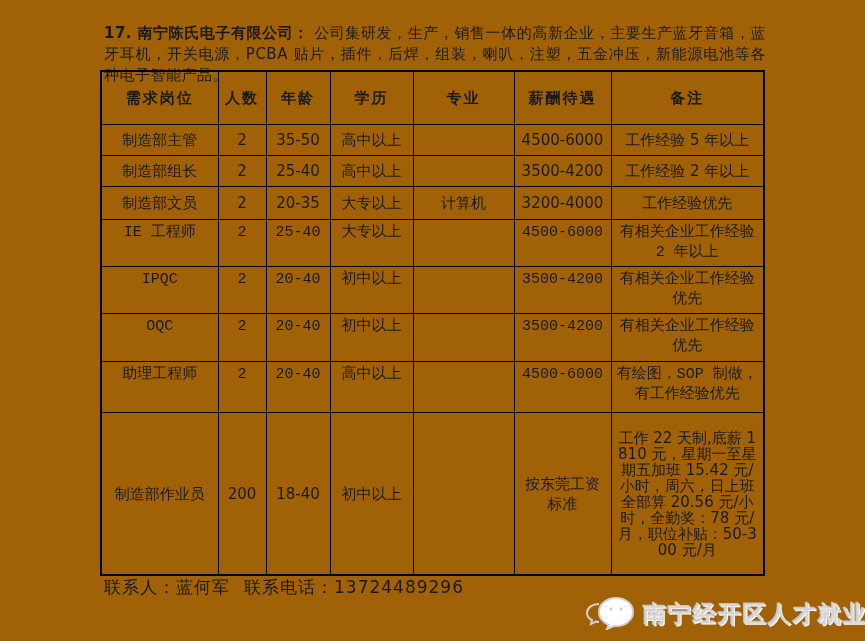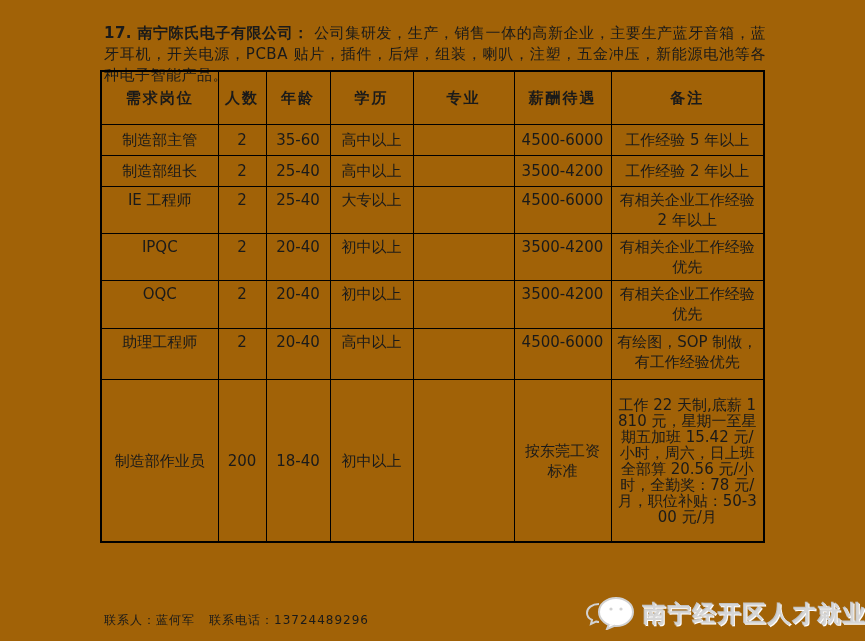--- a/index.html
+++ b/index.html
@@ -51,32 +51,31 @@
     line-height: 20px;
     word-break: break-all;
   }
   tr.h30 td { height: 24px; }
   tr.h32 td { height: 26px; }
   tr.h44 td { height: 38px; }
   tr.h46 td { height: 40px; }
   tr.h47 td { height: 41px; margin-left: 9px; }
   tr.h50 td { height: 44px; margin-top: 44px; }
   tr.h163 td { height: 155px; }
-  tr.vtop td { vertical-align: top; }
+  tr.vtop td { vertical-align: top; font-family: Liberation Mono, monospace; }
   td.notes-left { text-align: left; padding-left: 6px; padding-right: 5px; }
   tr.h163 td.notes-left { vertical-align: middle; line-height: 16px; }
 
   
   .footer {
     position: absolute;
     left: 104px; top: 574px;
-    font-size: 12px;
+    font-size: 17px;
     line-height: 27px;
     letter-spacing: 1px;
-    margin-top: 33px;
   }
   .footer .gap { display: inline-block; width: 14px; }
 
   
   .watermark {
     position: absolute;
     left: 585px; top: 594px;
     display: flex;
     align-items: center;
     pointer-events: none;
@@ -120,34 +119,43 @@
         <th>学历</th>
         <th>专业</th>
         <th>薪酬待遇</th>
         <th>备注</th>
       </tr>
     </thead>
     <tbody>
       <tr class="h30">
         <td>制造部主管</td>
         <td>2</td>
-        <td>35-60</td>
+        <td>35-50</td>
         <td>高中以上</td>
         <td></td>
         <td>4500-6000</td>
         <td>工作经验 5 年以上</td>
       </tr>
       <tr class="h30">
         <td>制造部组长</td>
         <td>2</td>
         <td>25-40</td>
         <td>高中以上</td>
         <td></td>
         <td>3500-4200</td>
         <td>工作经验 2 年以上</td>
+      </tr>
+      <tr class="h32">
+        <td>制造部文员</td>
+        <td>2</td>
+        <td>20-35</td>
+        <td>大专以上</td>
+        <td>计算机</td>
+        <td>3200-4000</td>
+        <td>工作经验优先</td>
       </tr>
       <tr class="h44 vtop">
         <td>IE 工程师</td>
         <td>2</td>
         <td>25-40</td>
         <td>大专以上</td>
         <td></td>
         <td>4500-6000</td>
         <td class="notes-left">有相关企业工作经验 2 年以上</td>
       </tr>

